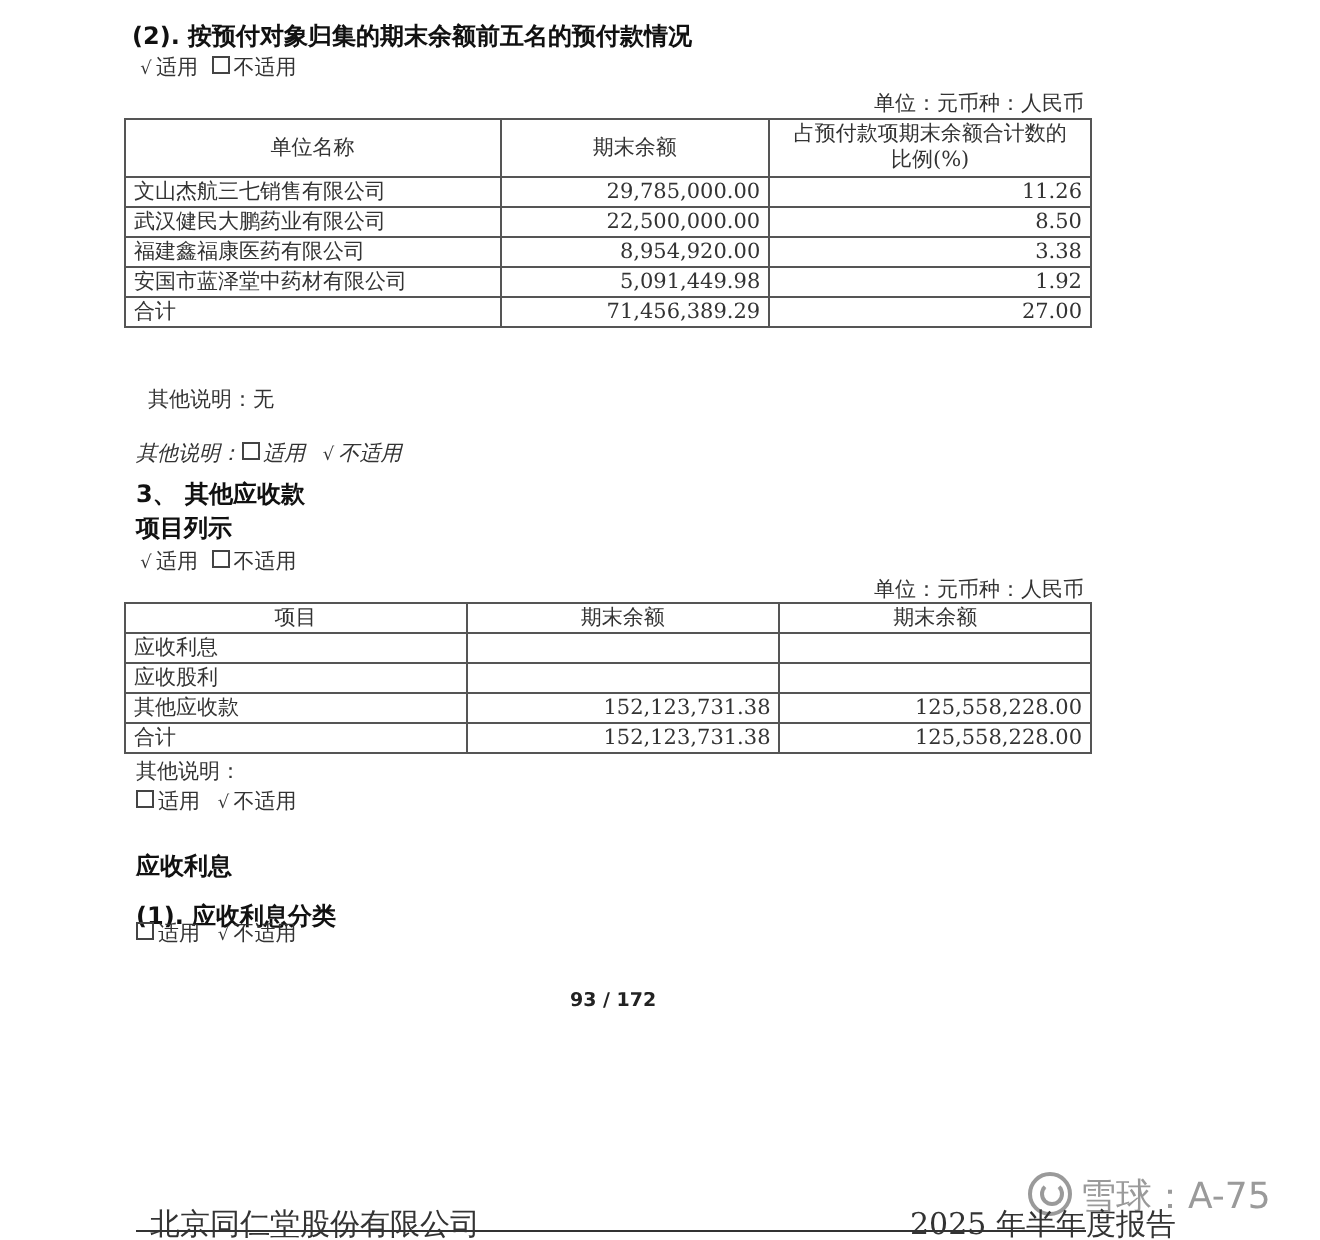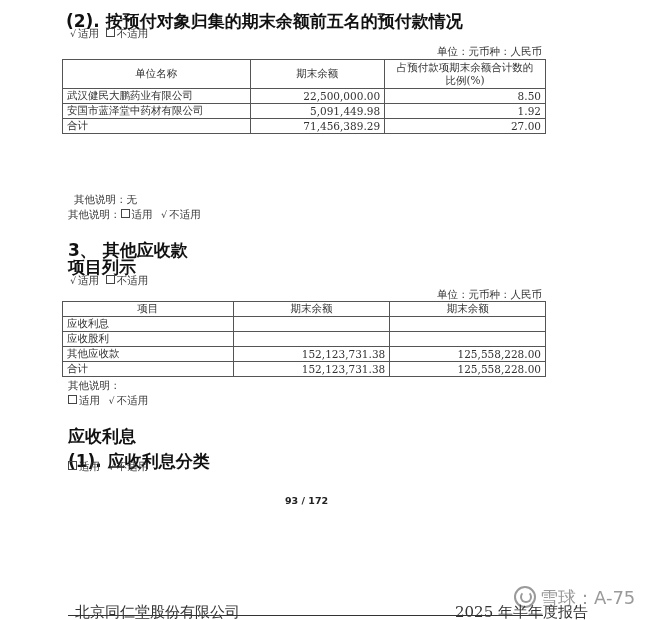--- a/index.html
+++ b/index.html
@@ -1,21 +1,21 @@
 <!DOCTYPE html>
 <html><head>
 <meta charset="utf-8">
 <style>
   html, body { margin: 0; padding: 0; }
   body {
     width: 660px; height: 620px; background: #ffffff; position: relative; overflow: hidden;
     font-family: "DejaVu Serif", "Liberation Serif", serif; color: #222;
   }
   .abs { position: absolute; }
-  .h-bold { font-family: "DejaVu Sans", "Liberation Sans", sans-serif; font-weight: bold; font-size: 17px; color: #111; white-space: nowrap; }
+  .h-bold { font-family: "DejaVu Sans", "Liberation Sans", sans-serif; font-weight: bold; font-size: 12px; color: #111; white-space: nowrap; }
   .txt { font-size: 10.5px; color: #333; white-space: nowrap; }
   .opt { font-size: 10.5px; color: #333; white-space: nowrap; }
   .opt .mark { display: inline-block; width: 10px; text-align: center; font-size: 9px; }
   .opt .box { display: inline-block; width: 7px; height: 7px; border: 1px solid #444; margin-right: 2px; vertical-align: 0px; }
   .unit { font-size: 10.5px; color: #333; white-space: nowrap; text-align: right; }
   table { border-collapse: collapse; position: absolute; font-size: 10.5px; color: #333; }
   td, th { border: 1px solid #555; padding: 0 4px; font-weight: normal; white-space: nowrap; }
   th { text-align: center; }
   td.num { text-align: right; }
   td.name { text-align: left; }
@@ -48,39 +48,49 @@
   <tbody>
       <tr style="height:29px;">
     <th>单位名称</th>
     <th>期末余额</th>
     <th style="line-height:13px;">
       <div>占预付款项期末余额合计数的</div>
       <div>比例(%)</div>
     </th>
   </tr>
   <tr style="height:15px;">
+    <td class="name">文山杰航三七销售有限公司</td>
+    <td class="num">29,785,000.00</td>
+    <td class="num">11.26</td>
+  </tr>
+  <tr style="height:15px;">
     <td class="name">武汉健民大鹏药业有限公司</td>
     <td class="num">22,500,000.00</td>
     <td class="num">8.50</td>
+  </tr>
+  <tr style="height:15px;">
+    <td class="name">福建鑫福康医药有限公司</td>
+    <td class="num">8,954,920.00</td>
+    <td class="num">3.38</td>
   </tr>
   <tr style="height:15px;">
     <td class="name">安国市蓝泽堂中药材有限公司</td>
     <td class="num">5,091,449.98</td>
     <td class="num">1.92</td>
   </tr>
   <tr style="height:15px;">
     <td class="center">合计</td>
     <td class="num">71,456,389.29</td>
     <td class="num">27.00</td>
   </tr>
 </tbody>
   </table>
 
 <div class="abs txt" style="left:74px; top:193px;">其他说明：无</div>
-<div class="abs opt" style="left:68px; top:208px;">
+<div class="abs opt" style="left:68px; top:220px;font-style:italic;">
   <span>其他说明：</span><span class="box"></span><span>适用</span>
   &nbsp;<span class="mark">√</span><span>不适用</span>
 </div>
 
 <div class="abs h-bold" style="left:68px; top:239px;">3、   其他应收款</div>
 <div class="abs h-bold" style="left:68px; top:256px;">项目列示</div>
 <div class="abs opt" style="left:68px; top:274px;">
   <span class="mark">√</span><span>适用</span>
   &nbsp;<span class="box"></span><span>不适用</span>
 </div>

